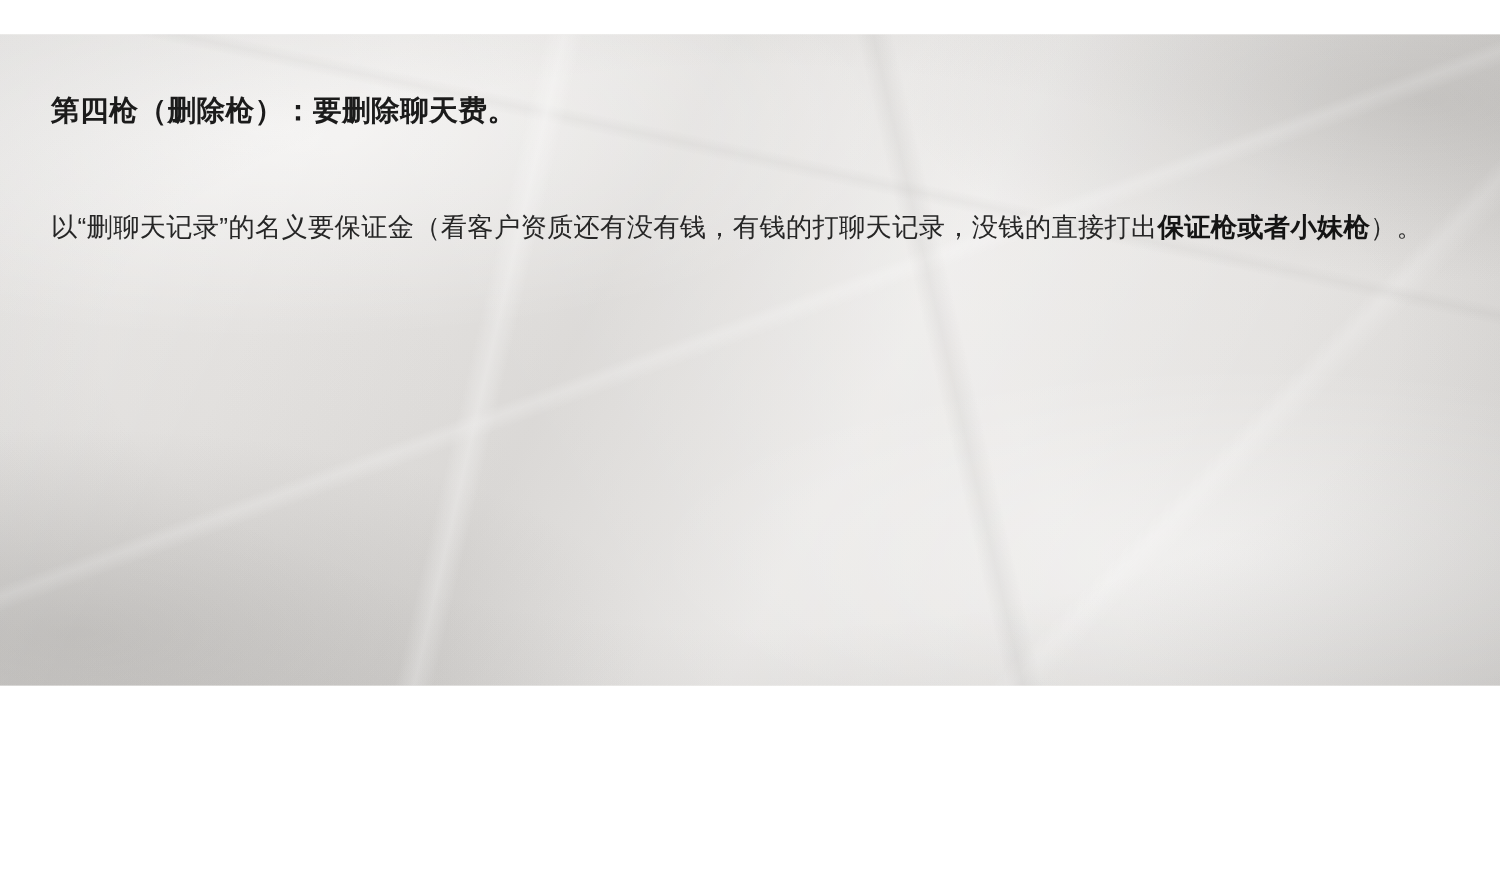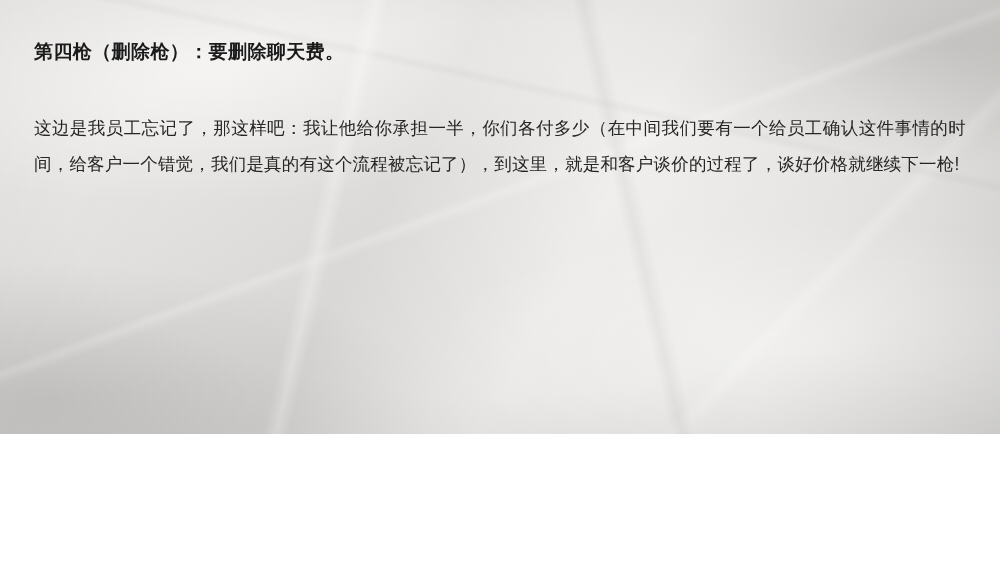--- a/index.html
+++ b/index.html
@@ -19,20 +19,21 @@
     background-color: #e7e6e4;
     background-image:
       radial-gradient(ellipse 70% 55% at 18% 14%, rgba(255,255,255,0.55), rgba(255,255,255,0) 60%),
       radial-gradient(ellipse 60% 45% at 82% 80%, rgba(255,255,255,0.40), rgba(255,255,255,0) 65%),
       radial-gradient(ellipse 50% 40% at 95% 10%, rgba(120,118,115,0.22), rgba(120,118,115,0) 70%),
       radial-gradient(ellipse 55% 45% at 5% 92%, rgba(120,118,115,0.20), rgba(120,118,115,0) 70%),
       linear-gradient(118deg, rgba(255,255,255,0.30) 0%, rgba(255,255,255,0) 22%, rgba(150,148,145,0.13) 40%, rgba(255,255,255,0.22) 58%, rgba(255,255,255,0) 78%, rgba(140,138,135,0.12) 100%),
       linear-gradient(60deg, rgba(160,158,155,0.10) 0%, rgba(255,255,255,0) 35%, rgba(255,255,255,0.20) 62%, rgba(150,148,145,0.10) 100%),
       linear-gradient(180deg, #eceae8 0%, #e6e4e2 45%, #e2e0de 100%);
     box-sizing: border-box;
+    margin-top: 23px;
   }
   
   #paper-texture {
     position: absolute;
     inset: 0;
     pointer-events: none;
     opacity: 0.5;
     background-image:
       linear-gradient(103deg, rgba(255,255,255,0) 33%, rgba(255,255,255,0.55) 34.2%, rgba(255,255,255,0) 35.4%),
       linear-gradient(77deg, rgba(130,128,125,0) 61%, rgba(130,128,125,0.18) 62%, rgba(130,128,125,0) 63.2%),
@@ -77,19 +78,19 @@
 </head>
 <body>
 
 <div id="page">
   <div id="paper-texture"></div>
   <div id="vignette"></div>
 
   <div id="content">
     <h1 class="heading">第四枪（删除枪）：要删除聊天费。</h1>
 
+    <p class="para p1">
+      <span>以“删聊天记录”的名义要保证金（看客户资质还有没有钱，有钱的打聊天记录，没钱的直接打出</span><strong>保证枪或者小妹枪</strong><span>）。</span>
+    </p>
 
 
-    <p class="para p3">
-      <span>这边是我员工忘记了，那这样吧：我让他给你承担一半，你们各付多少（在中间我们要有一个给员工确认这件事情的时间，给客户一个错觉，我们是真的有这个流程被忘记了），到这里，就是和客户谈价的过程了，谈好价格就继续下一枪!</span>
-    </p>
   </div>
 </div>
 
 </body></html>

